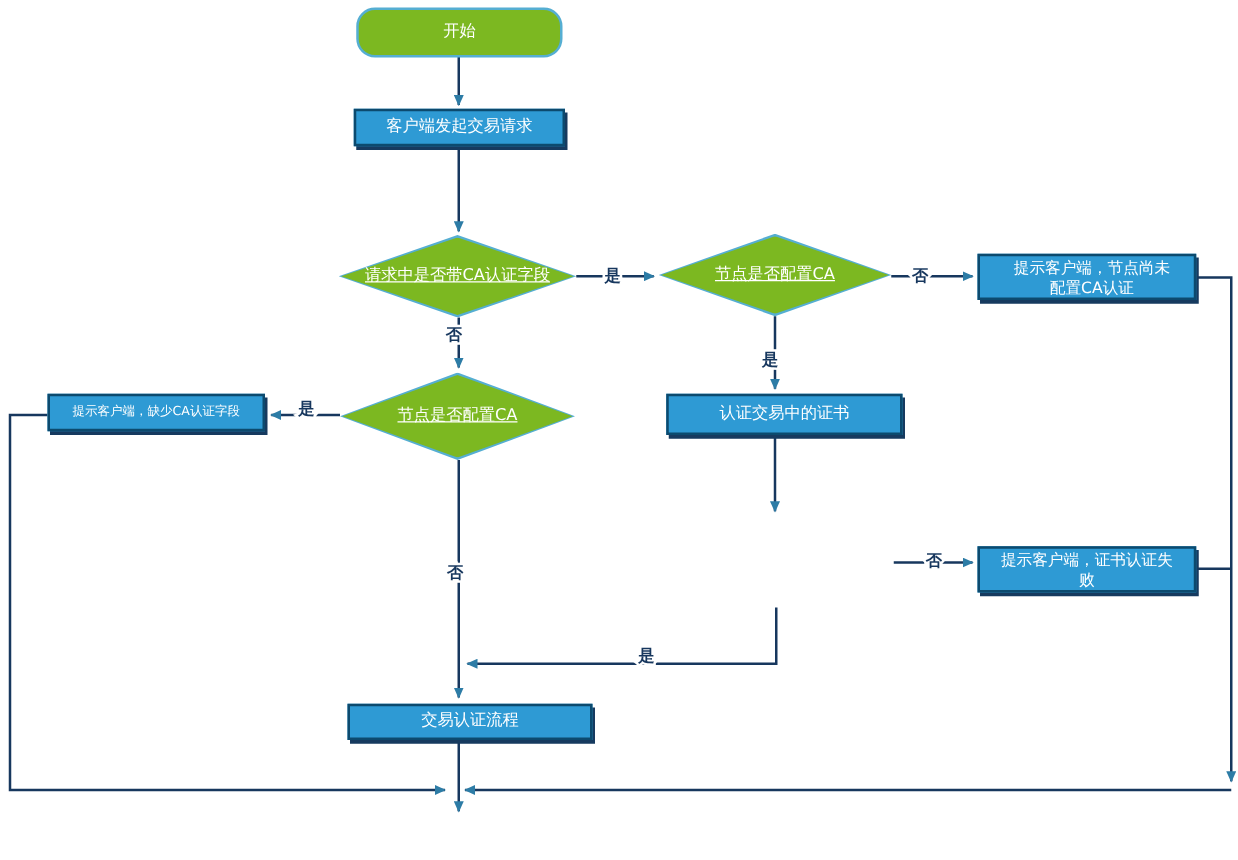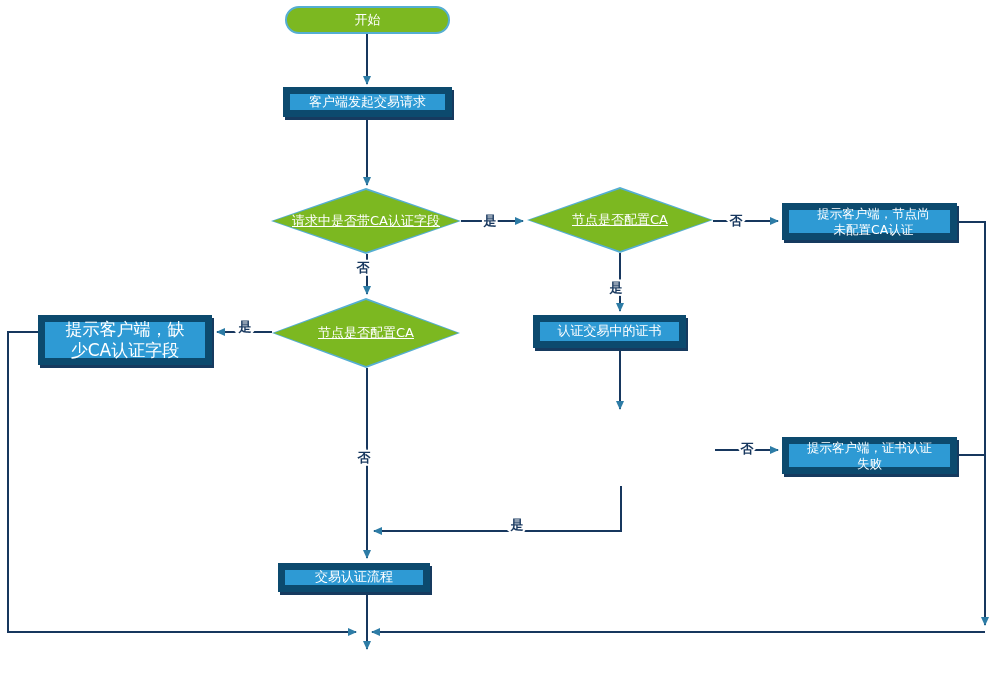--- a/index.html
+++ b/index.html
@@ -24,21 +24,21 @@
     position:absolute;display:flex;align-items:center;justify-content:center;
     color:var(--node-text);font-size:13px;text-align:center;box-sizing:border-box;
     line-height:1.25;
   }
   .terminal{
     background:var(--terminal-fill);border:2px solid var(--shape-border);
     border-radius:15px;
   }
   .process{
     background:var(--process-fill);
-    border:7px solid #0c4a6e;
+    border:2px solid #0c4a6e;
     box-shadow:2px 3px 0 var(--process-shadow);
     padding:2px 16px;
   }
   .decision{background:transparent;text-decoration:underline;}
   .diamond-outer{
     position:absolute;inset:0;background:var(--shape-border);
     clip-path:polygon(50% 0,100% 50%,50% 100%,0 50%);
   }
   .diamond-inner{
     position:absolute;inset:2px;background:var(--decision-fill);
@@ -78,21 +78,21 @@
     <text class="edge-label" x="490" y="225">是</text>
     <text class="edge-label" x="363" y="272">否</text>
     <text class="edge-label" x="736" y="225">否</text>
     <text class="edge-label" x="616" y="292">是</text>
     <text class="edge-label" x="245" y="331">是</text>
     <text class="edge-label" x="364" y="462">否</text>
     <text class="edge-label" x="747" y="453">否</text>
     <text class="edge-label" x="517" y="529">是</text>
   </svg>
 
-  <div class="node terminal" style="left:285px;top:6px;width:165px;height:28px;">
+  <div class="node terminal" style="left:285px;top:6px;width:165px;height:40px;">
     <span>开始</span>
   </div>
 
   <div class="node process" style="left:283px;top:87px;width:169px;height:30px;">
     <span>客户端发起交易请求</span>
   </div>
 
   <div class="node decision" style="left:271px;top:188px;width:190px;height:66px;">
     <div class="diamond-outer">
         <div class="diamond-inner"></div>
@@ -111,31 +111,31 @@
     <span>提示客户端，节点尚未配置CA认证</span>
   </div>
 
   <div class="node decision" style="left:272px;top:298px;width:188px;height:70px;">
     <div class="diamond-outer">
         <div class="diamond-inner"></div>
       </div>
     <span class="label">节点是否配置CA</span>
   </div>
 
-  <div class="node process" style="left:38px;top:315px;width:174px;height:50px;font-size:17px;justify-content:center;">
+  <div class="node process" style="left:38px;top:315px;width:174px;height:30px;font-size:10px;justify-content:center;">
     <span>提示客户端，缺少CA认证字段</span>
   </div>
 
-  <div class="node process" style="left:533px;top:315px;width:153px;height:33px;">
+  <div class="node process" style="left:533px;top:315px;width:189px;height:33px;">
     <span>认证交易中的证书</span>
   </div>
 
 
   <div class="node process" style="left:782px;top:437px;width:175px;height:37px;font-size:12.5px;">
     <span>提示客户端，证书认证失败</span>
   </div>
 
-  <div class="node process" style="left:278px;top:563px;width:152px;height:29px;">
+  <div class="node process" style="left:278px;top:563px;width:196px;height:29px;">
     <span>交易认证流程</span>
   </div>
 
 
 </div>
 
 </body></html>

